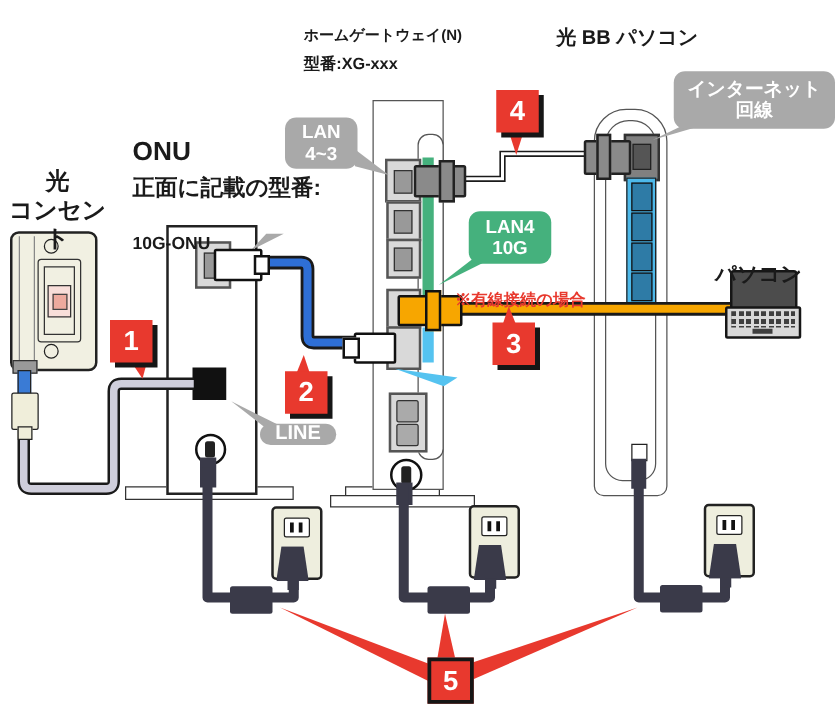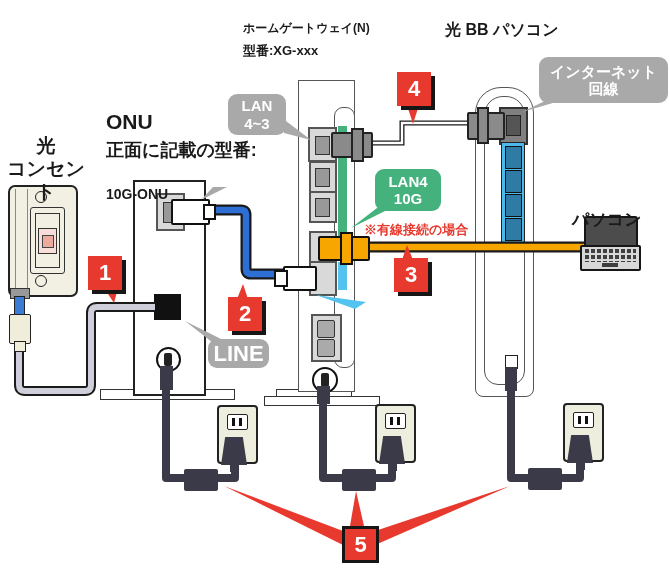--- a/index.html
+++ b/index.html
@@ -52,21 +52,21 @@
 
   <div class="label" style="left:243px;top:20px;font-size:12px;">ホームゲートウェイ(N)</div>
   <div class="label" style="left:243px;top:42px;font-size:13px;">型番:XG-xxx</div>
   <div class="label" style="left:445px;top:20px;font-size:16px;">光 BB パソコン</div>
   <div class="label" style="left:572px;top:184px;font-size:17px;margin-top:24px;">パソコン</div>
   <div class="label" style="left:0;top:134px;width:92px;text-align:center;font-size:19px;line-height:23px;">光
 コンセント</div>
   <div class="label" style="left:106px;top:110px;font-size:21px;">ONU</div>
   <div class="label" style="left:106px;top:138px;font-size:18px;">正面に記載の型番:</div>
   <div class="label" style="left:106px;top:154px;font-size:14px;margin-top:32px;">10G-ONU</div>
-  <div class="label" style="left:364px;top:221px;font-size:13px;color:var(--badge-red);">※有線接続の場合</div>
+  <div class="label" style="left:364px;top:231px;font-size:13px;color:var(--badge-red);">※有線接続の場合</div>
 
   <div class="shelf" style="left:100px;top:389px;width:133px;height:9px;"></div>
   <div class="shelf" style="left:276px;top:389px;width:74px;height:7px;z-index:0;"></div>
   <div class="shelf" style="left:264px;top:396px;width:114px;height:8px;"></div>
 
   <div class="device" style="left:8px;top:185px;width:66px;height:108px;border-radius:7px;background:#f1f0e2;">
     <div class="abs" style="left:5px;top:2px;width:11px;height:100px;border-left:1.5px solid #888;border-right:1.5px solid #888;"></div>
     <div class="abs" style="left:25px;top:4px;width:10px;height:10px;border:1.5px solid #222;border-radius:50%;"></div>
     <div class="abs" style="left:25px;top:88px;width:10px;height:10px;border:1.5px solid #222;border-radius:50%;"></div>
     <div class="abs" style="left:20px;top:20px;width:33px;height:65px;border:1.5px solid #333;border-radius:3px;"></div>
@@ -208,21 +208,21 @@
     <polygon class="f-gray" points="282,118 284,133 311,140"></polygon>
     <polygon class="f-gray" points="213,187 227,187 201,200"></polygon>
     <polygon class="f-gray" points="212,342 227,342 185,321"></polygon>
     <polygon class="f-gray" points="547,100 563,100 522,112"></polygon>
     <polygon class="f-green" points="377,208 391,208 351,228"></polygon>
     <polygon class="f-blue" points="355,309 366,302 316,295"></polygon>
   </svg>
 
   <div class="bub" style="left:228px;top:94px;width:58px;height:41px;font-size:15px;">LAN
 4~3</div>
-  <div class="bub" style="left:208px;top:339px;width:61px;height:29px;font-size:22px;">LINE</div>
+  <div class="bub" style="left:208px;top:339px;width:61px;height:17px;font-size:16px;">LINE</div>
   <div class="bub" style="left:539px;top:57px;width:129px;height:46px;font-size:15px;">インターネット
 回線</div>
   <div class="bub" style="left:375px;top:169px;width:66px;height:42px;font-size:15px;background:var(--lan4-green);">LAN4
 10G</div>
 
   <div class="badge" style="left:88px;top:256px;">1</div>
   <div class="badge" style="left:228px;top:297px;">2</div>
   <div class="badge" style="left:394px;top:258px;">3</div>
   <div class="badge" style="left:397px;top:72px;">4</div>
   <div class="badge" style="left:342px;top:526px;width:31px;height:31px;box-shadow:none;border:3px solid #161616;">5</div>

